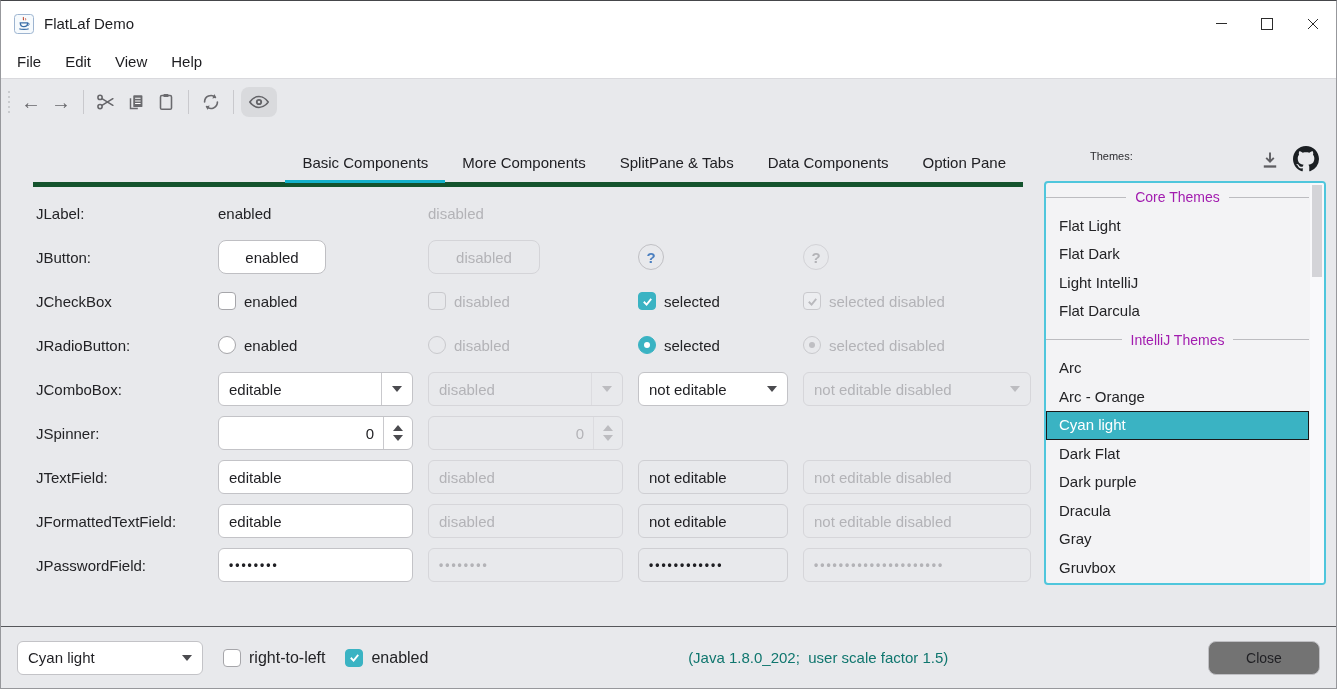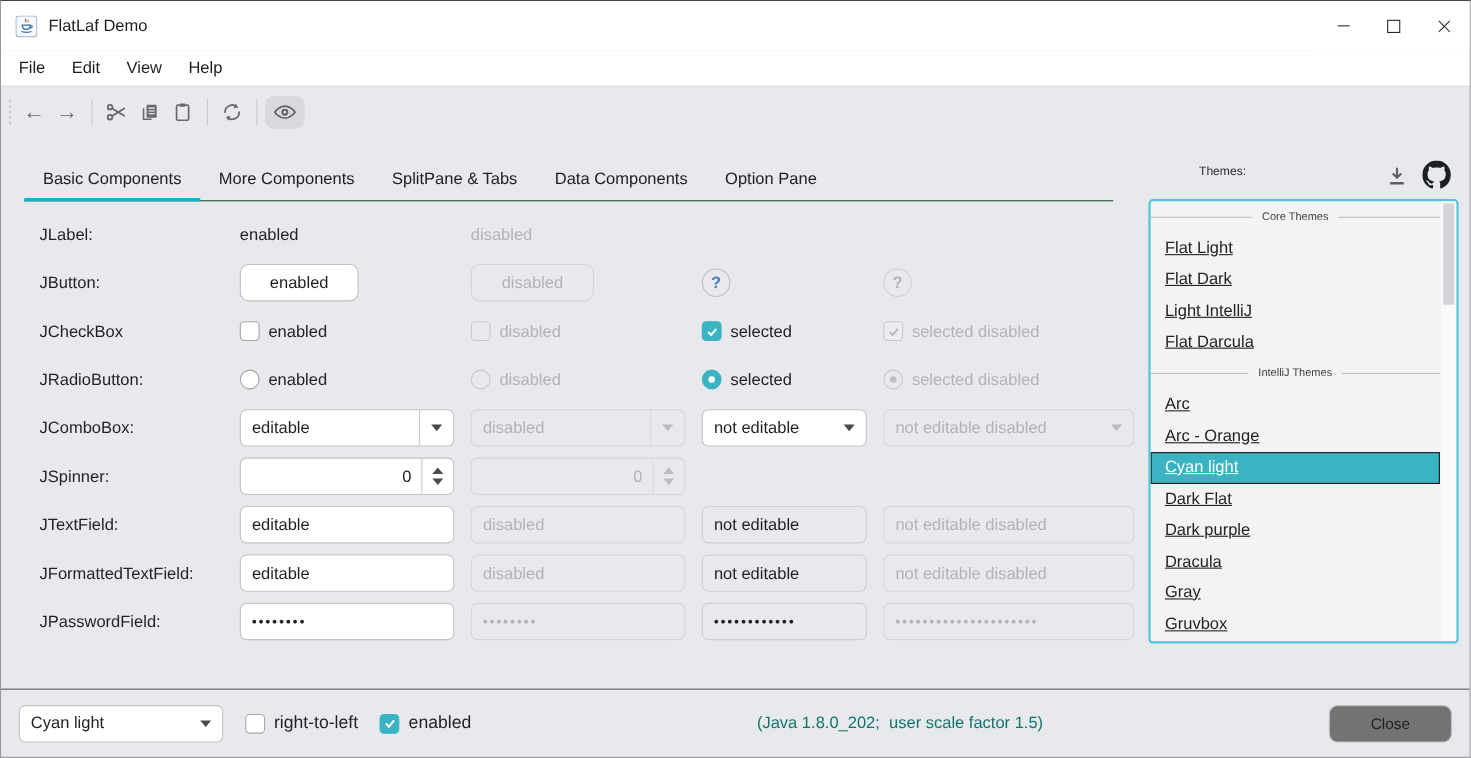--- a/index.html
+++ b/index.html
@@ -20,21 +20,21 @@
   .menu-item{padding:0 12px;font-size:15px;color:#1d1d20;height:26px;line-height:26px;}
   
   .toolbar{position:absolute;top:79px;left:0;right:0;height:43px;display:flex;align-items:center;padding-left:5px;}
   .grip{display:flex;flex-direction:column;gap:3px;margin:0 6px 0 2px;}
   .grip i{width:2px;height:2px;background:#bfc0c4;border-radius:50%;}
   .tbtn{width:30px;height:30px;display:flex;align-items:center;justify-content:center;color:#66666a;background:transparent;border:none;padding:0;}
   .tbtn.toggled{background:#d9dadd;border-radius:8px;width:36px;}
   .t-arrow{font-size:20px;line-height:1;color:#66666a;}
   .tsep{width:1px;height:24px;background:#c9c9cd;margin:0 7px;}
   
-  .tabs{position:absolute;top:141px;left:21px;width:990px;height:40px;display:flex;border-bottom:1px solid #14532d;}
+  .tabs{position:absolute;top:141px;left:32px;width:990px;height:40px;display:flex;border-bottom:5px solid #14532d;justify-content:flex-end;}
   .tab{padding:0 17px;display:flex;align-items:center;font-size:15px;color:#202024;position:relative;}
   .tab.active::after{content:"";position:absolute;left:0;right:0;bottom:-1px;height:3px;background:#14b1ca;}
   
   .grid{position:absolute;top:190px;left:0;width:1035px;display:grid;
         grid-template-columns:167px 195px 195px 150px 228px;column-gap:15px;
         grid-auto-rows:44px;padding-left:35px;align-items:center;font-size:15px;box-sizing:border-box;}
   .rowlabel{color:#232326;}
   .dis{color:#b3b3b7;}
   .btn{height:34px;min-width:108px;background:#fff;border:1px solid #bfbfc3;border-radius:8px;
        font-size:15px;color:#1f1f23;display:inline-flex;align-items:center;justify-content:center;padding:0 14px;}
@@ -81,23 +81,23 @@
   .pwd{letter-spacing:2px;font-size:12px;font-weight:bold;}
   
   .themes-label{position:absolute;top:149px;left:1089px;font-size:11px;color:#2c2c30;}
   .icon-btn{position:absolute;background:transparent;border:none;padding:0;display:flex;align-items:center;justify-content:center;}
   .dl-btn{top:146px;left:1256px;width:26px;height:26px;}
   .gh-btn{top:144px;left:1291px;width:28px;height:28px;}
   .themes-list{position:absolute;top:180px;left:1043px;width:282px;height:404px;box-sizing:border-box;
                border:2.5px solid #4fc6dc;border-radius:4px;background:#f3f3f5;overflow:hidden;}
   .scroll-track{position:absolute;top:0;right:0;width:14px;height:100%;background:#f9f9fb;}
   .scroll-thumb{position:absolute;top:2px;right:2px;width:10px;height:92px;background:#d4d4d8;}
-  .theme-item{height:28.5px;line-height:28.5px;padding-left:13px;font-size:15px;color:#232326;position:relative;margin-right:15px;text-decoration:underline;}
+  .theme-item{height:28.5px;line-height:28.5px;padding-left:13px;font-size:15px;color:#232326;position:relative;margin-right:15px;}
   .theme-item.selected{background:#3ab3c3;color:#fff;outline:1px solid #1a1a1a;outline-offset:-1px;}
-  .theme-sep{height:28.5px;display:flex;align-items:center;color:#404040;font-size:10px;padding:0 0;margin-right:15px;}
+  .theme-sep{height:28.5px;display:flex;align-items:center;color:#a21caf;font-size:14px;padding:0 0;margin-right:15px;}
   .theme-sep::before,.theme-sep::after{content:"";flex:1;height:1px;background:#bcbcc0;}
   .theme-sep::before{margin-right:9px;} .theme-sep::after{margin-left:9px;}
   
   .statusbar{position:absolute;left:0;right:0;bottom:0;height:62px;border-top:1px solid #56575b;
              display:flex;align-items:center;padding:0 16px;box-sizing:border-box;gap:20px;}
   .statusbar .combo{width:186px;}
   .status-text{flex:1;text-align:center;font-size:15px;color:#0f766e;white-space:pre;}
   .close-btn{height:34px;width:112px;background:#737373;border:1px solid #bfbfc3;border-radius:8px;font-size:14px;color:#1f1f23;}
   svg{display:block;}
 </style>

